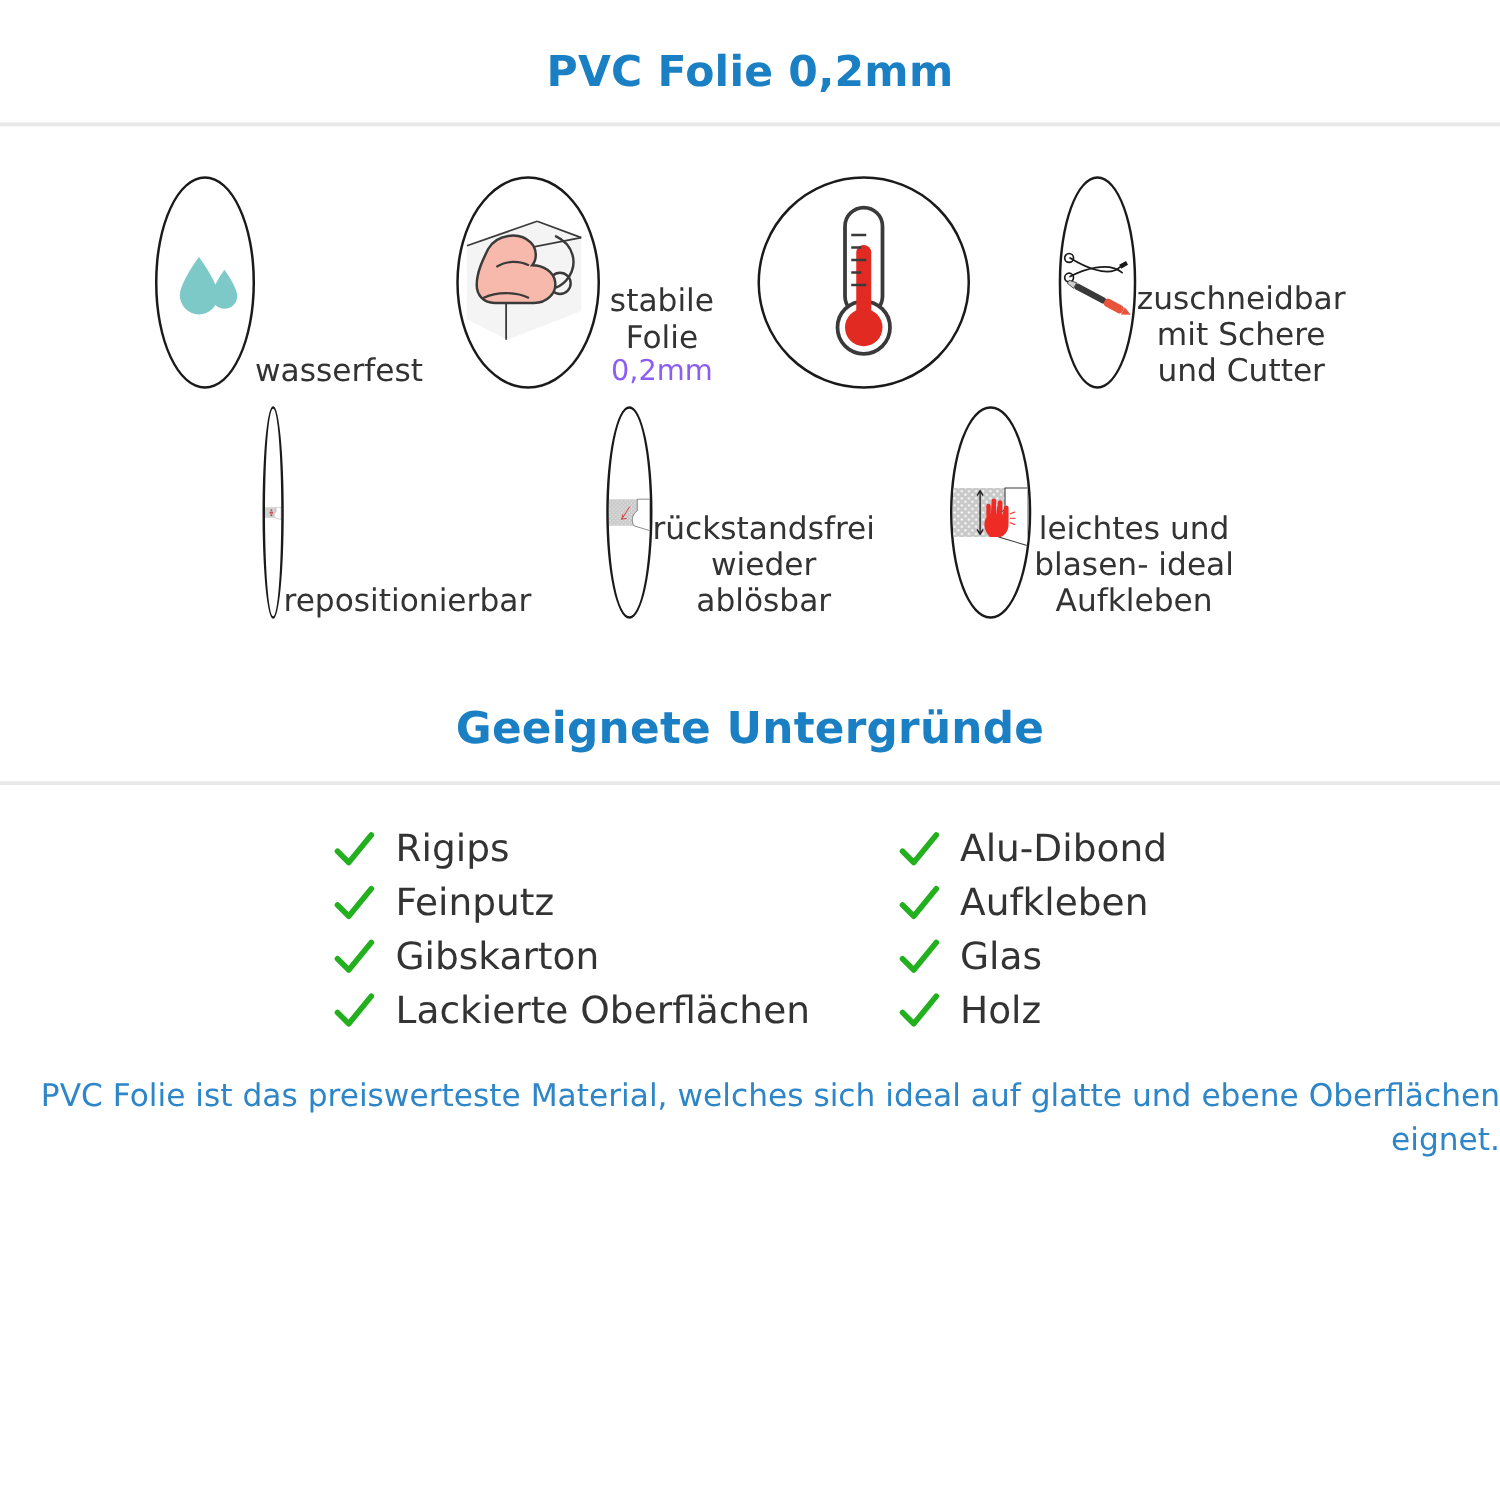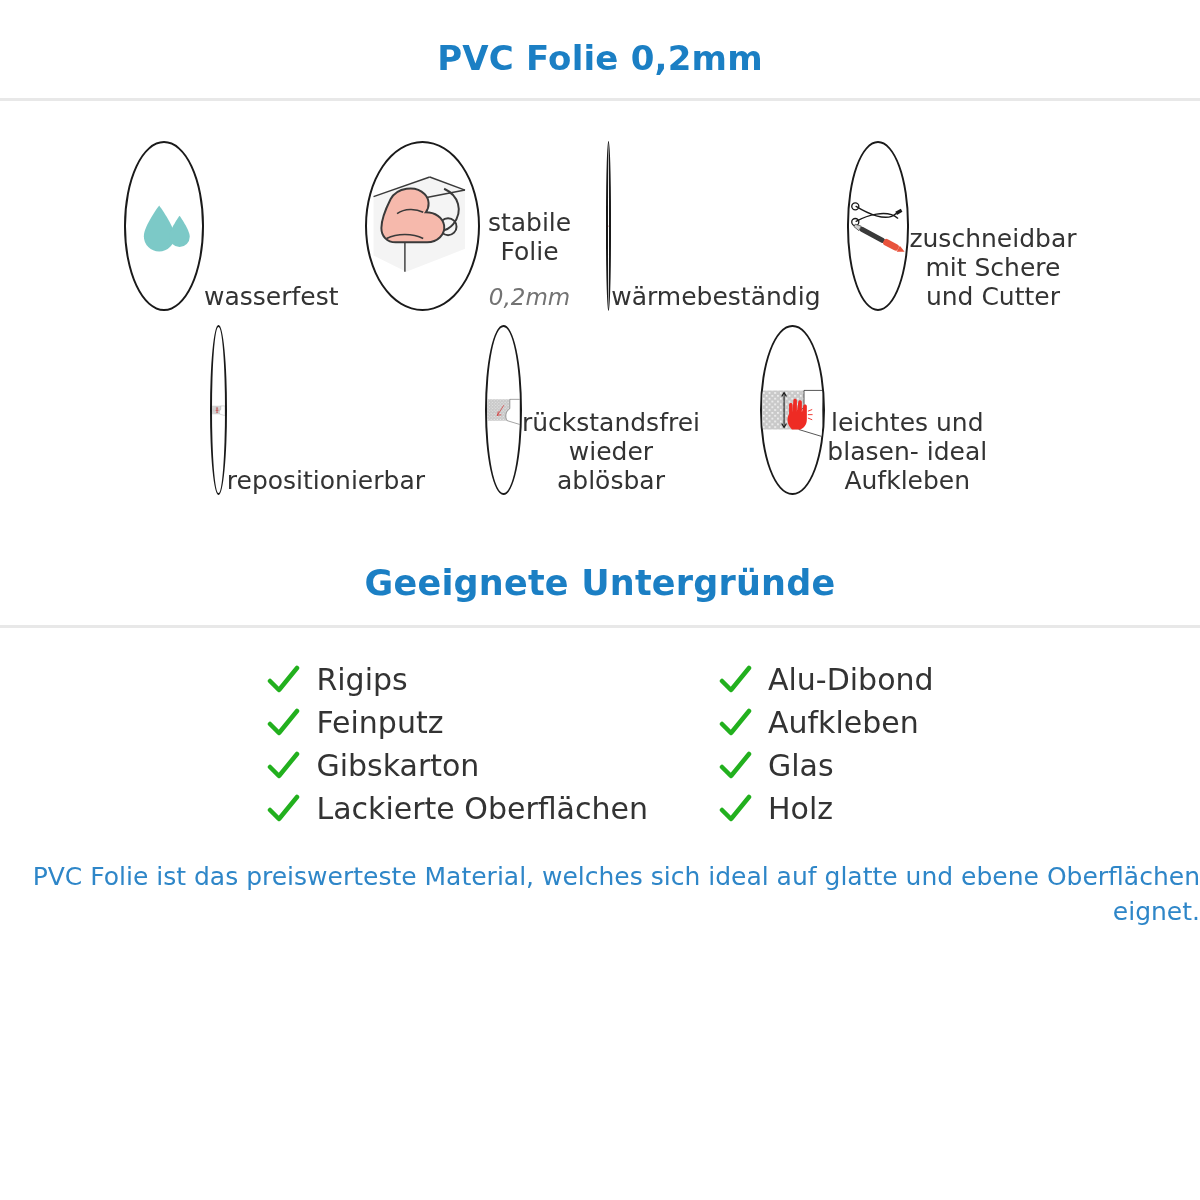--- a/index.html
+++ b/index.html
@@ -79,24 +79,23 @@
 
   .caption {
     margin-top: 14px;
     text-align: center;
     font-size: 25px;
     line-height: 1.16;
     color: #333333;
   }
   .caption .sub {
     display: block;
-    color: #737373;
+    color: #8b5cf6;
     font-size: 23px;
-    margin-top: 18px;
-    font-style: italic;
+    margin-top: 0;
   }
 
   
   #subtitle-wrap {
     margin-top: 68px;
   }
   #subtitle {
     font-size: 35px;
     padding-bottom: 22px;
   }
@@ -190,23 +189,20 @@
           <circle cx="55" cy="106" r="15" fill="#e12b22"></circle>
           <rect x="49" y="40" width="12" height="64" rx="6" fill="#e12b22"></rect>
           <g stroke="#3a3a3a" stroke-width="2">
             <line x1="45" y1="32" x2="57" y2="32"></line>
             <line x1="45" y1="42" x2="53" y2="42"></line>
             <line x1="45" y1="52" x2="57" y2="52"></line>
             <line x1="45" y1="62" x2="53" y2="62"></line>
             <line x1="45" y1="72" x2="57" y2="72"></line>
           </g>
         </svg>
-      </div>
-      <div class="caption">
-        <span>wärmebeständig</span>
       </div>
     </div>
 
     <div class="feature narrow">
       <div class="circle">
         <svg width="150" height="140" viewBox="0 0 150 140">
           <g stroke="#1a1a1a" stroke-width="3.4" fill="none" stroke-linecap="round">
             <path d="M18 20 C44 36 96 62 120 38"></path>
             <path d="M18 58 C44 44 96 26 124 50"></path>
             <circle cx="16" cy="20" r="9"></circle>

